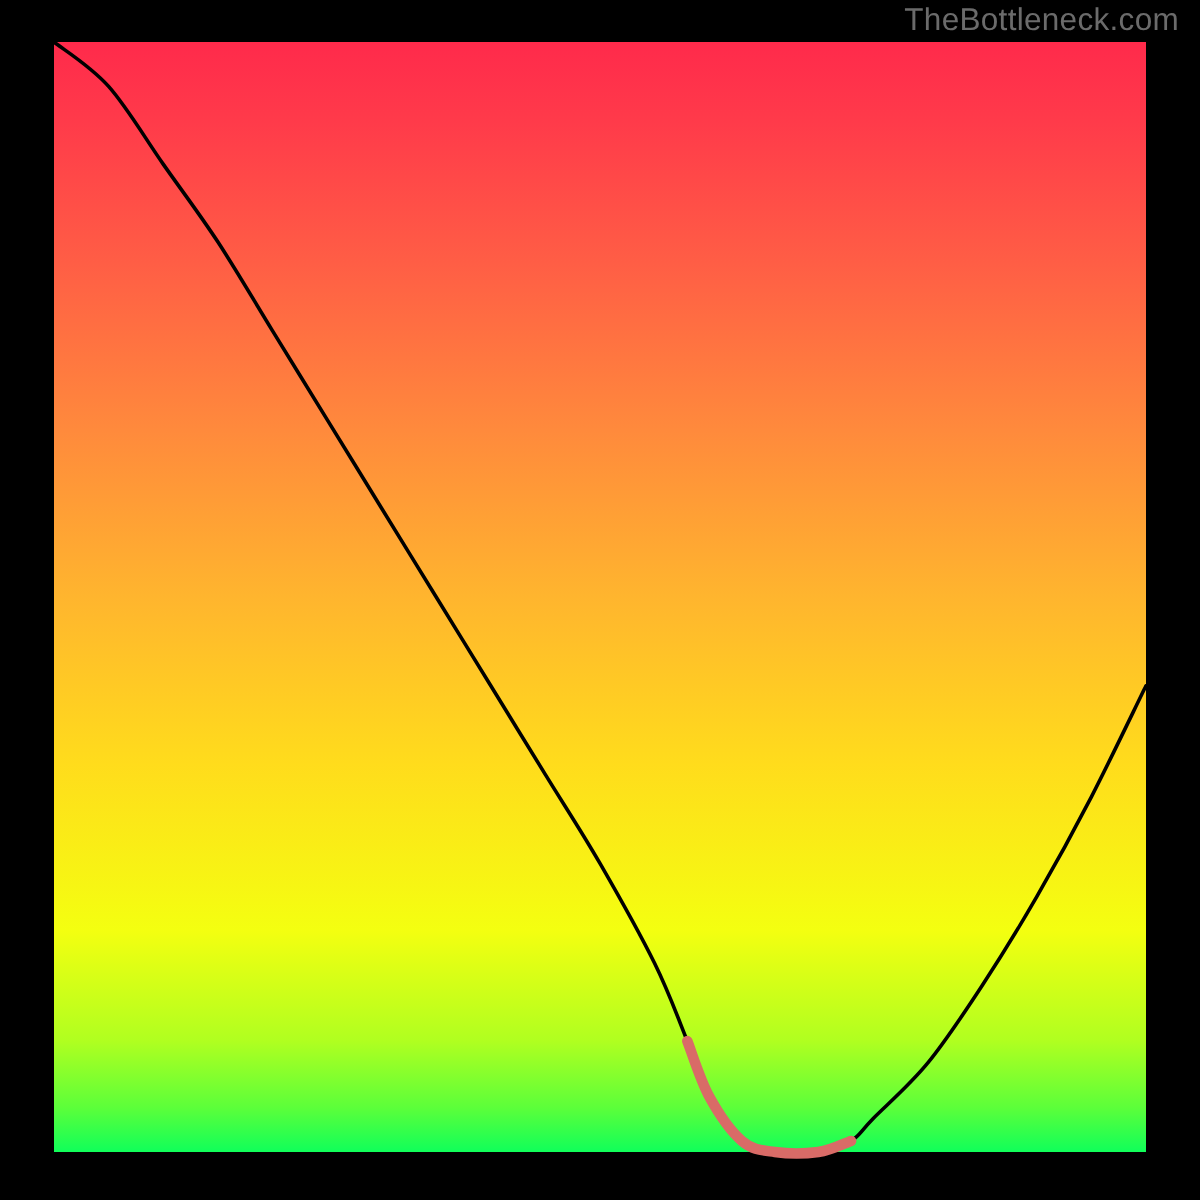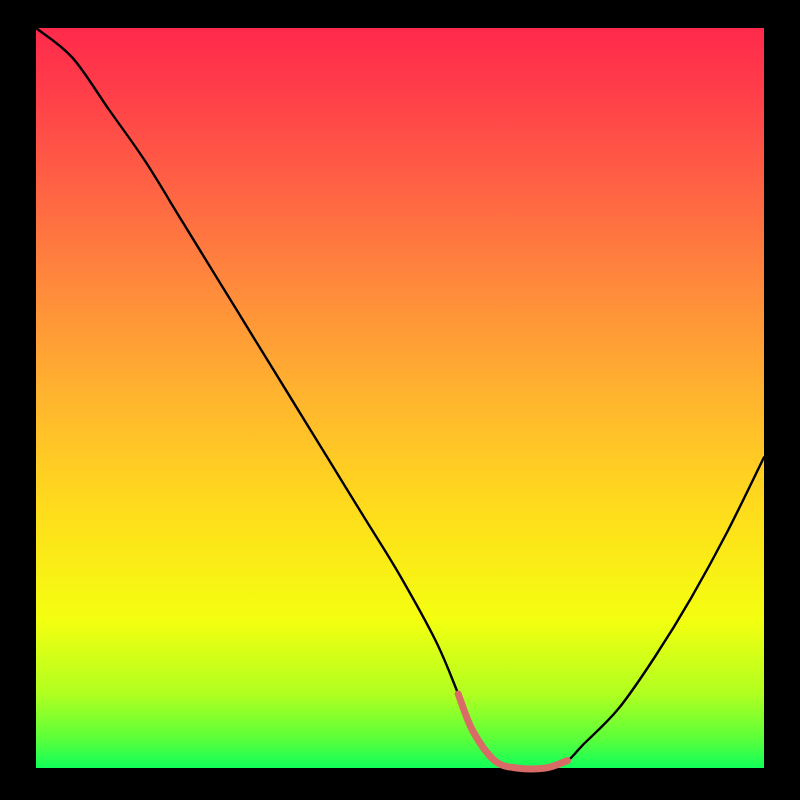--- a/index.html
+++ b/index.html
@@ -31,20 +31,21 @@
     position: absolute;
     left: 0;
     top: 0;
   }
 </style>
 </head>
 <body>
 
 <div class="stage">
 
+  <div class="watermark">TheBottleneck.com</div>
 
   <svg class="plot" width="800" height="800" viewBox="0 0 800 800">
     <defs>
       <linearGradient id="bg-grad" x1="0" y1="0" x2="0" y2="1">
         <stop offset="0" stop-color="#ff2a4b"></stop>
         <stop offset="0.07" stop-color="#ff3a4a"></stop>
         <stop offset="0.20" stop-color="#ff5e45"></stop>
         <stop offset="0.35" stop-color="#ff8a3c"></stop>
         <stop offset="0.50" stop-color="#ffb52e"></stop>
         <stop offset="0.65" stop-color="#ffdc1c"></stop>

